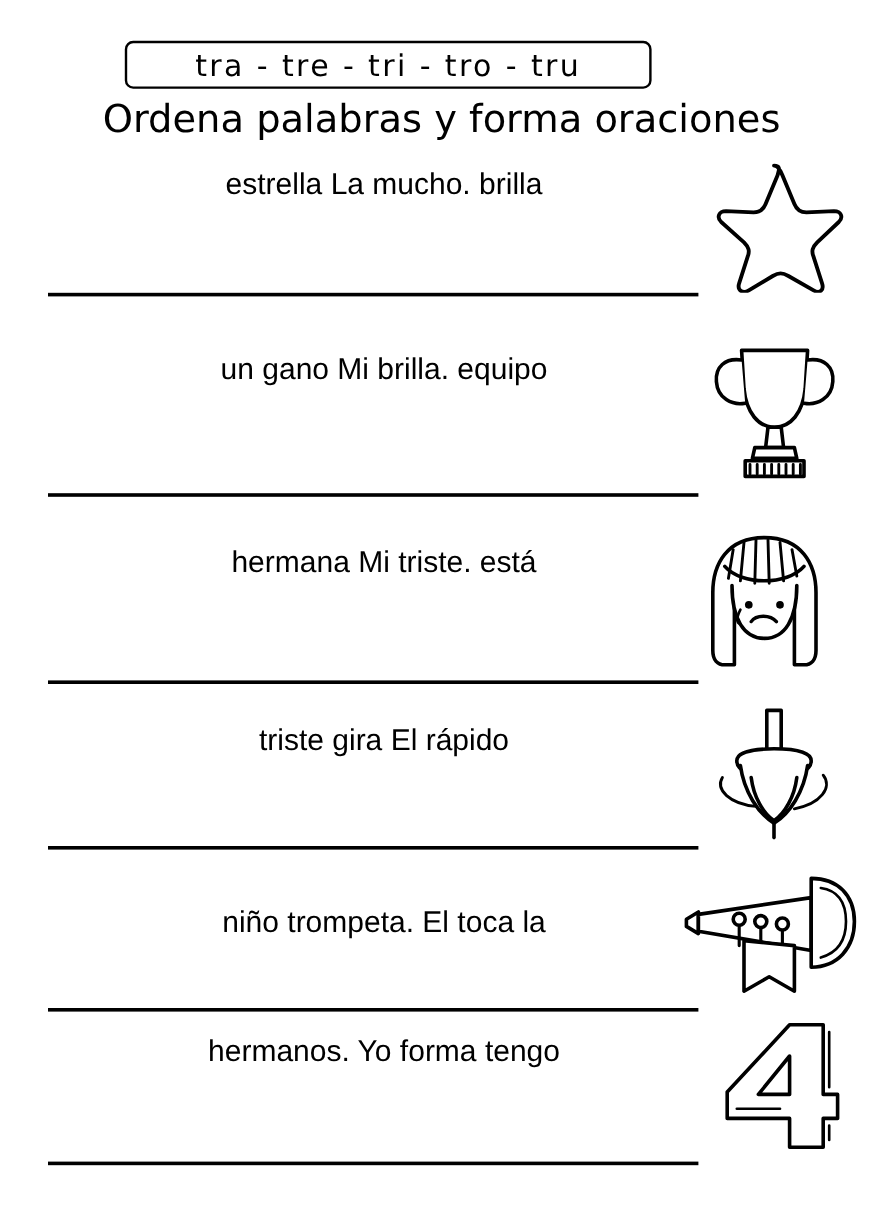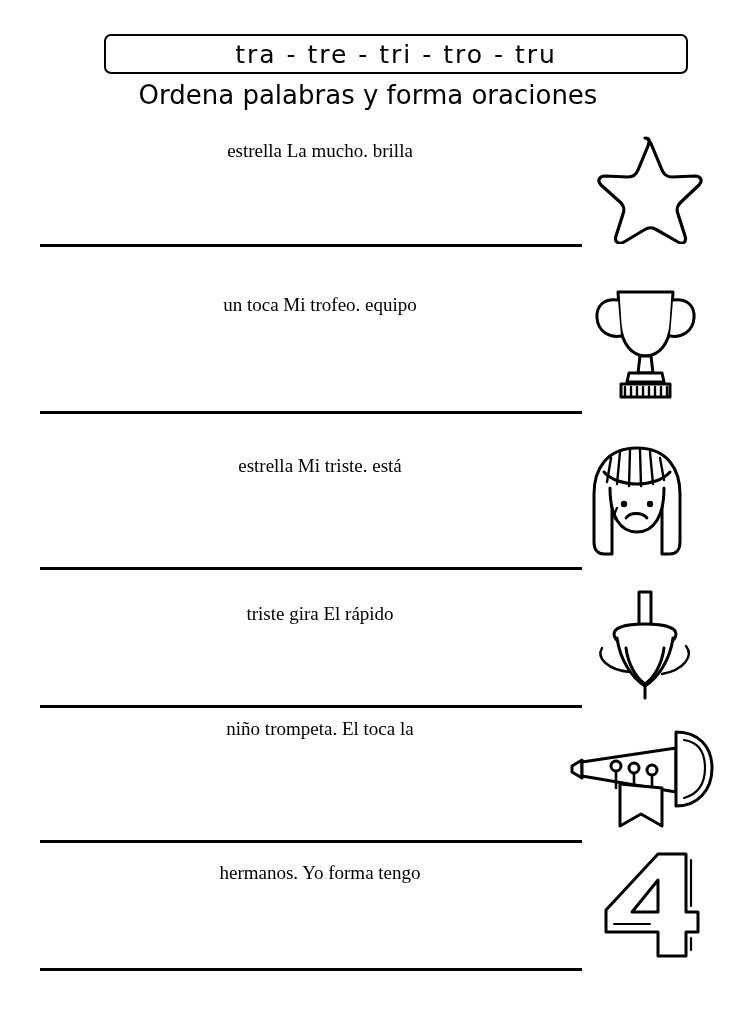--- a/index.html
+++ b/index.html
@@ -18,21 +18,21 @@
   .sheet {
     position: absolute;
     inset: 0;
   }
 
   
   .syllable-box {
     position: absolute;
     left: 104px;
     top: 34px;
-    width: 584px;
+    width: 439px;
     height: 40px;
     border: 2.5px solid #000;
     border-radius: 7px;
     display: flex;
     align-items: center;
     justify-content: center;
     box-sizing: border-box;
   }
   .syllable-text {
     font-size: 25px;
@@ -40,38 +40,38 @@
     white-space: nowrap;
     font-family: "DejaVu Sans", sans-serif;
   }
 
   .instruction {
     position: absolute;
     left: 0;
     top: 80px;
     width: 736px;
     text-align: center;
-    font-size: 26px;
+    font-size: 32px;
     font-family: "DejaVu Sans", sans-serif;
   }
 
   
   .row {
     position: absolute;
     left: 0;
     width: 736px;
   }
   .words {
     position: absolute;
     left: 40px;
     width: 560px;
     text-align: center;
-    font-size: 19px;
+    font-size: 25px;
     white-space: nowrap;
-    font-family: Liberation Serif, serif;
+    font-family: Liberation Sans, sans-serif;
   }
 
   .write-line {
     position: absolute;
     left: 40px;
     width: 542px;
     height: 0;
     border-top: 3px solid #000;
   }
 
@@ -95,39 +95,39 @@
     <div class="words" style="top:140px;">estrella      La      mucho.    brilla</div>
     <div class="write-line" style="top:244px;"></div>
     <div class="art" style="left:586px; top:132px;">
       <svg width="118" height="112" viewBox="0 0 118 112">
         <path d="M59 6 C62 6 64 9 66 14 L76 38 C78 43 81 45 86 45 L109 44 C115 44 117 49 113 53 L95 70 C91 74 90 77 92 82 L99 104 C101 110 97 113 92 110 L71 98 C66 95 63 95 58 98 L38 110 C33 113 28 110 30 104 L37 82 C39 77 38 74 34 70 L15 53 C11 49 13 44 19 44 L42 45 C47 45 50 43 52 38 L62 14 C63 10 65 6 59 6 Z" fill="#ffffff" stroke="#000000" stroke-width="3.2" stroke-linejoin="round"></path>
       </svg>
     </div>
   </div>
 
   <div class="row">
-    <div class="words" style="top:294px;">un    toca    Mi      trofeo.     equipo</div>
+    <div class="words" style="top:294px;">un    gano    Mi      brilla.     equipo</div>
     <div class="write-line" style="top:411px;"></div>
     <div class="art" style="left:588px; top:278px;">
       <svg width="115" height="125" viewBox="0 0 115 125">
         <g fill="#ffffff" stroke="#000000" stroke-width="3" stroke-linejoin="round" stroke-linecap="round">
           <path d="M30 14 L85 14 L83 46 C81 66 71 78 57.5 78 C44 78 34 66 32 46 Z"></path>
           <path d="M30 22 C16 20 8 28 9 40 C10 54 22 60 33 58"></path>
           <path d="M85 22 C99 20 107 28 106 40 C105 54 93 60 82 58"></path>
           <path d="M52 78 L63 78 L65 95 L50 95 Z"></path>
           <path d="M41 95 L74 95 L76 104 L39 104 Z"></path>
           <path d="M33 106 L82 106 L82 119 L33 119 Z"></path>
           <path d="M37 109 L37 117 M43 109 L43 117 M49 109 L49 117 M55 109 L55 117 M61 109 L61 117 M67 109 L67 117 M73 109 L73 117 M79 109 L79 117" stroke-width="2.4"></path>
         </g>
       </svg>
     </div>
   </div>
 
   <div class="row">
-    <div class="words" style="top:455px;">estrella     Mi      triste.     está</div>
+    <div class="words" style="top:455px;">hermana     Mi      triste.     está</div>
     <div class="write-line" style="top:567px;"></div>
     <div class="art" style="left:580px; top:442px;">
       <svg width="115" height="122" viewBox="0 0 115 122">
         <g fill="#ffffff" stroke="#000000" stroke-width="3" stroke-linejoin="round" stroke-linecap="round">
           <path d="M57 6 C26 6 14 28 14 52 L14 100 C14 108 18 112 24 112 L32 112 L32 60 L82 60 L82 112 L90 112 C96 112 100 108 100 100 L100 52 C100 28 88 6 57 6 Z"></path>
           <path d="M24 30 C38 46 76 46 90 30"></path>
           <path d="M31 16 L27 40 M40 10 L37 42 M50 8 L49 44 M60 8 L61 44 M70 10 L73 42 M80 16 L84 38" stroke-width="2.4"></path>
           <path d="M30 46 C30 74 40 90 57 90 C74 90 84 74 84 46"></path>
           <circle cx="44" cy="62" r="3.2" fill="#000000" stroke="none"></circle>
           <circle cx="70" cy="62" r="3.2" fill="#000000" stroke="none"></circle>
@@ -151,21 +151,21 @@
           <path d="M80 62 C78 78 70 92 61 98"></path>
           <path d="M61 100 L61 112"></path>
           <path d="M18 62 C12 72 24 84 46 86" stroke-width="2.4" fill="none"></path>
           <path d="M102 60 C110 70 100 84 78 88" stroke-width="2.4" fill="none"></path>
         </g>
       </svg>
     </div>
   </div>
 
   <div class="row">
-    <div class="words" style="top:718px;">niño     trompeta.    El    toca    la</div>
+    <div class="words" style="top:755px;">niño     trompeta.    El    toca    la</div>
     <div class="write-line" style="top:840px;"></div>
     <div class="art" style="left:556px; top:722px;">
       <svg width="165" height="110" viewBox="0 0 165 110">
         <g fill="#ffffff" stroke="#000000" stroke-width="3" stroke-linejoin="round" stroke-linecap="round">
           <path d="M16 44 L26 38 L26 56 L16 50 Z"></path>
           <path d="M26 40 L120 26 L120 70 L26 54 Z"></path>
           <path d="M120 10 C142 10 156 24 156 46 C156 68 142 84 120 84 Z"></path>
           <path d="M128 18 C142 20 149 30 149 46 C149 62 142 72 128 76" stroke-width="2.2" fill="none"></path>
           <path d="M60 48 L60 66 M78 50 L78 66 M96 52 L96 66" stroke-width="2.6"></path>
           <circle cx="60" cy="44" r="5"></circle>

